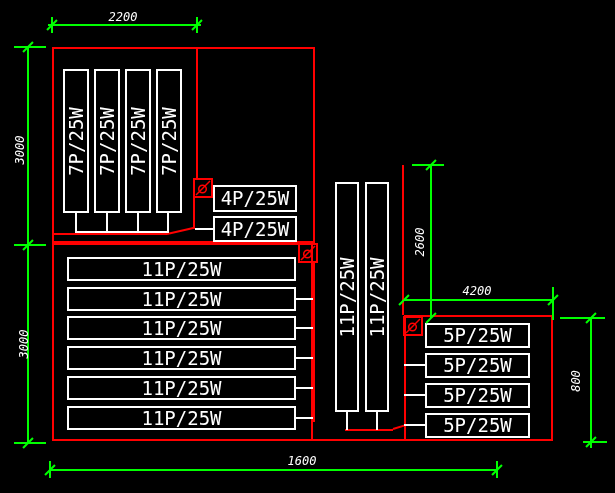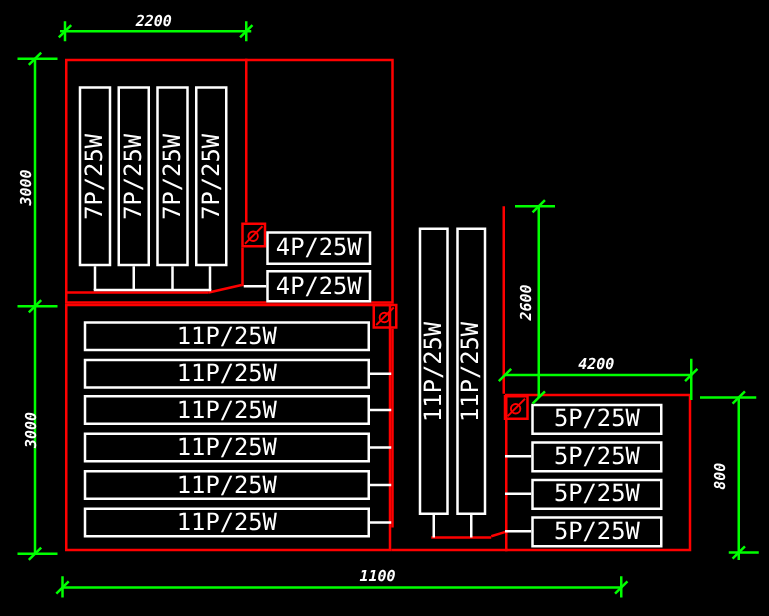--- a/index.html
+++ b/index.html
@@ -7,21 +7,21 @@
           font-family:"DejaVu Sans Mono",monospace;}
   .rl{position:absolute;background:#ff0000;}
   .wl{position:absolute;background:#ffffff;}
   .gl{position:absolute;background:#00ff00;}
   .rbox{position:absolute;border:2px solid #ff0000;background:transparent;box-sizing:border-box;}
   .wbox{position:absolute;border:2px solid #ffffff;background:#000;box-sizing:border-box;
         display:flex;align-items:center;justify-content:center;}
   .lbl{color:#fff;font-size:19px;letter-spacing:0px;white-space:nowrap;line-height:1;}
   .vert{transform:rotate(-90deg);}
   .dimtxt{position:absolute;color:#fff;font-style:italic;font-size:12px;line-height:1;
-          text-align:center;white-space:nowrap;display:flex;align-items:center;justify-content:center;font-weight:bold;}
+          text-align:center;white-space:nowrap;display:flex;align-items:center;justify-content:center;}
   .tick{position:absolute;width:14px;height:2px;background:#00ff00;transform:rotate(-45deg);}
   .diag{position:absolute;height:2px;background:#ff0000;transform-origin:0 50%;}
   .osym{position:absolute;width:20px;height:20px;border:2px solid #ff0000;box-sizing:border-box;}
   .osym svg{display:block;}
 </style>
 </head>
 <body>
 
 <div id="canvas">
 
@@ -180,15 +180,15 @@
   <div class="tick" style="left:584px;top:441px;"></div>
   <div class="dimtxt" style="left:564px;top:358px;width:24px;height:45px;">
     <span class="vert">800</span>
     </div>
 
   <div class="gl" style="left:50px;top:469px;width:447px;height:2px;"></div>
   <div class="gl" style="left:49px;top:461px;width:2px;height:17px;"></div>
   <div class="gl" style="left:496px;top:461px;width:2px;height:17px;"></div>
   <div class="tick" style="left:43px;top:469px;"></div>
   <div class="tick" style="left:490px;top:469px;"></div>
-  <div class="dimtxt" style="left:277px;top:454px;width:50px;height:13px;">1100</div>
+  <div class="dimtxt" style="left:277px;top:454px;width:50px;height:13px;">1600</div>
 
 </div>
 
 </body></html>

